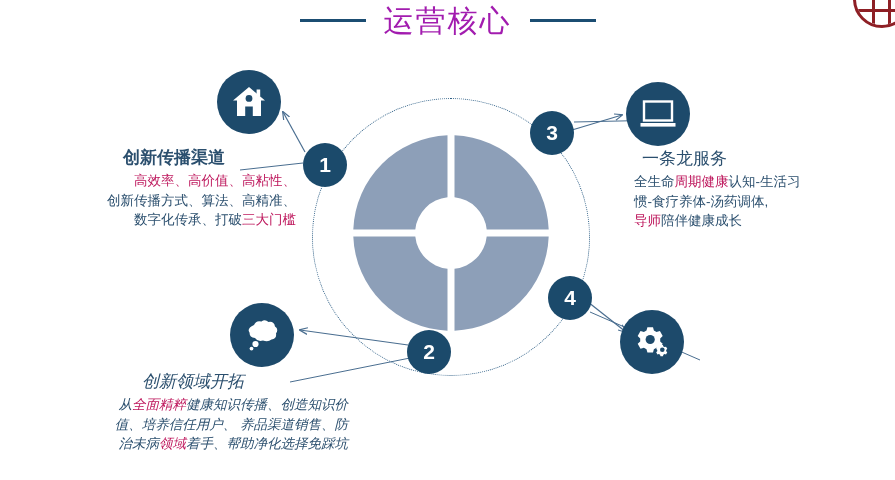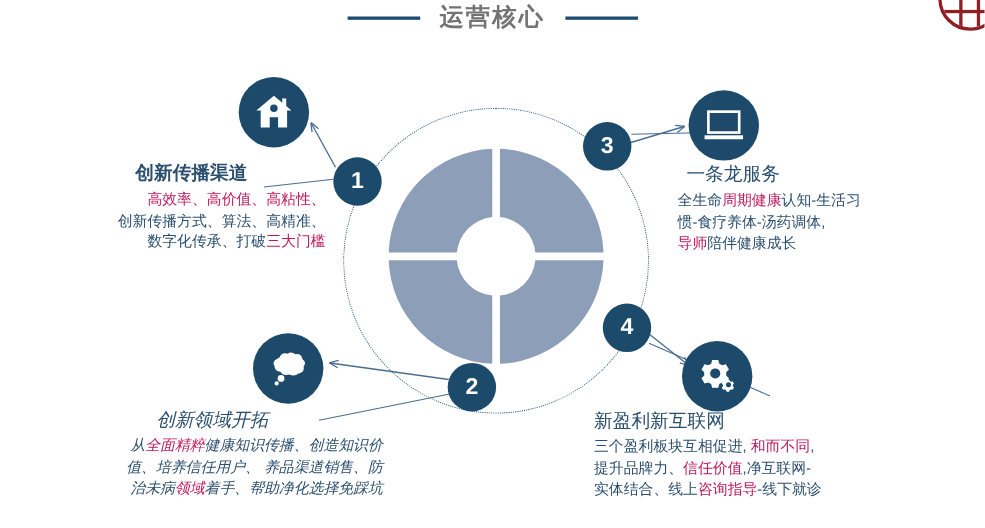--- a/index.html
+++ b/index.html
@@ -25,21 +25,21 @@
   .corner-logo i.v2{left:32px;top:0;width:3px;height:58px;}
   .corner-logo i.h2{top:36px;left:0;width:58px;height:3px;}
 
   
   .heading{
     position:absolute;left:0;top:4px;width:895px;
     display:flex;align-items:center;justify-content:center;gap:18px;
   }
   .heading .rule{width:66px;height:3px;background:#1b4d72;}
   .heading .htext{
-    font-size:22px;font-weight:bold;color:#737373;letter-spacing:2px;
+    font-size:30px;font-weight:normal;color:#a21caf;letter-spacing:2px;
     line-height:1.1;white-space:nowrap;
   }
 
   
   .center-wrap{position:absolute;left:312px;top:98px;width:278px;height:278px;}
   .dotted-ring{
     position:absolute;left:0;top:0;width:278px;height:278px;
     border:1px dotted #2e5f86;border-radius:50%;box-sizing:border-box;
   }
   .donut{position:absolute;left:41px;top:37px;width:196px;height:196px;}
@@ -80,21 +80,21 @@
   }
   .block .bline{
     font-size:13.5px;color:#2b4f6e;line-height:1.45;white-space:nowrap;
   }
   .block .hl{color:#be185d;}
 
   .block.b1{left:56px;top:147px;width:240px;text-align:right;}
   .block.b1 .btitle{text-align:center;padding-right:4px;font-weight:bold;}
   .block.b1 .bline{text-align:right;}
 
-  .block.b3{left:616px;top:148px;width:240px;text-align:left;}
+  .block.b3{left:634px;top:148px;width:240px;text-align:left;}
   .block.b3 .btitle{padding-left:8px;}
 
   .block.b2{left:48px;top:371px;width:300px;text-align:right;font-style:italic;}
   .block.b2 .btitle{text-align:center;padding-right:10px;}
 
   .block.b4{left:540px;top:372px;width:300px;text-align:left;}
 </style>
 </head>
 <body>
 
@@ -218,20 +218,14 @@
     <div class="bline"><span class="hl">导师</span><span>陪伴健康成长</span></div>
   </div>
 
   <div class="block b2">
     <div class="btitle">创新领域开拓</div>
     <div class="bline"><span>从</span><span class="hl">全面精粹</span><span>健康知识传播、创造知识价</span></div>
     <div class="bline"><span>值、培养信任用户、 养品渠道销售、防</span></div>
     <div class="bline"><span>治未病</span><span class="hl">领域</span><span>着手、帮助净化选择免踩坑</span></div>
   </div>
 
-  <div class="block b4">
-    <div class="btitle">新盈利新互联网</div>
-    <div class="bline"><span>三个盈利板块互相促进,  </span><span class="hl">和而不同</span><span>,</span></div>
-    <div class="bline"><span>提升品牌力、</span><span class="hl">信任价值</span><span>,净互联网-</span></div>
-    <div class="bline"><span>实体结合、线上</span><span class="hl">咨询指导</span><span>-线下就诊</span></div>
-  </div>
 
 </div>
 
 </body></html>

